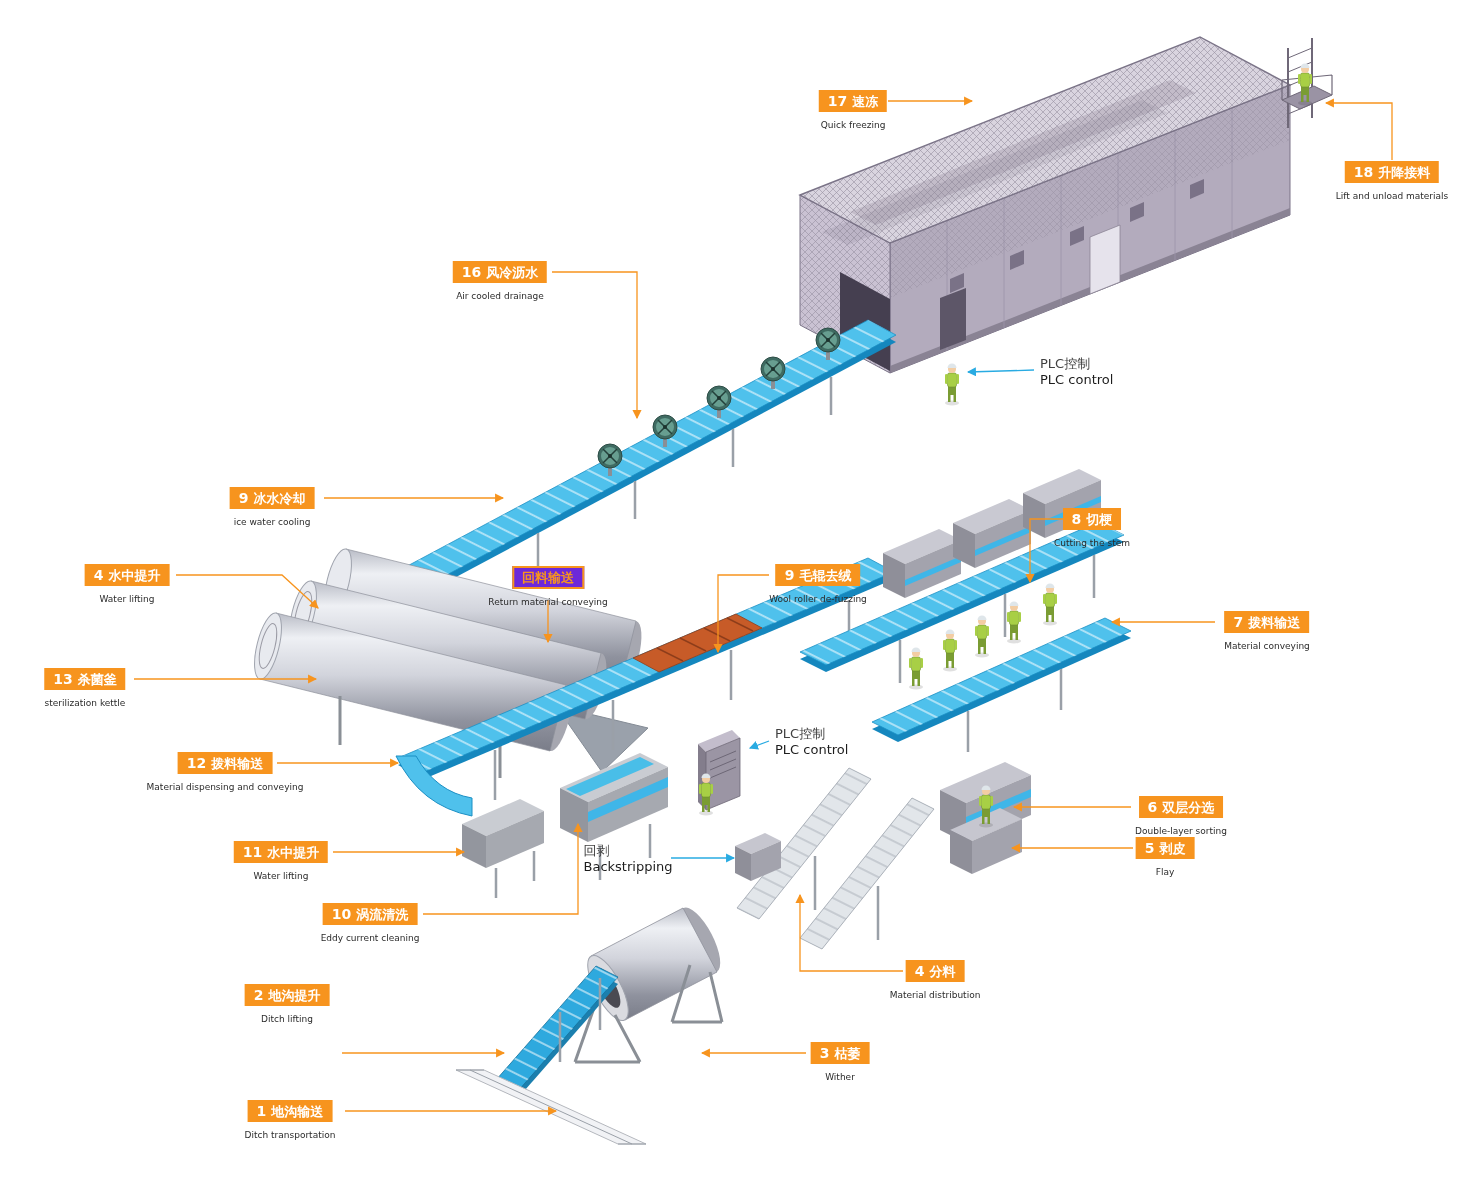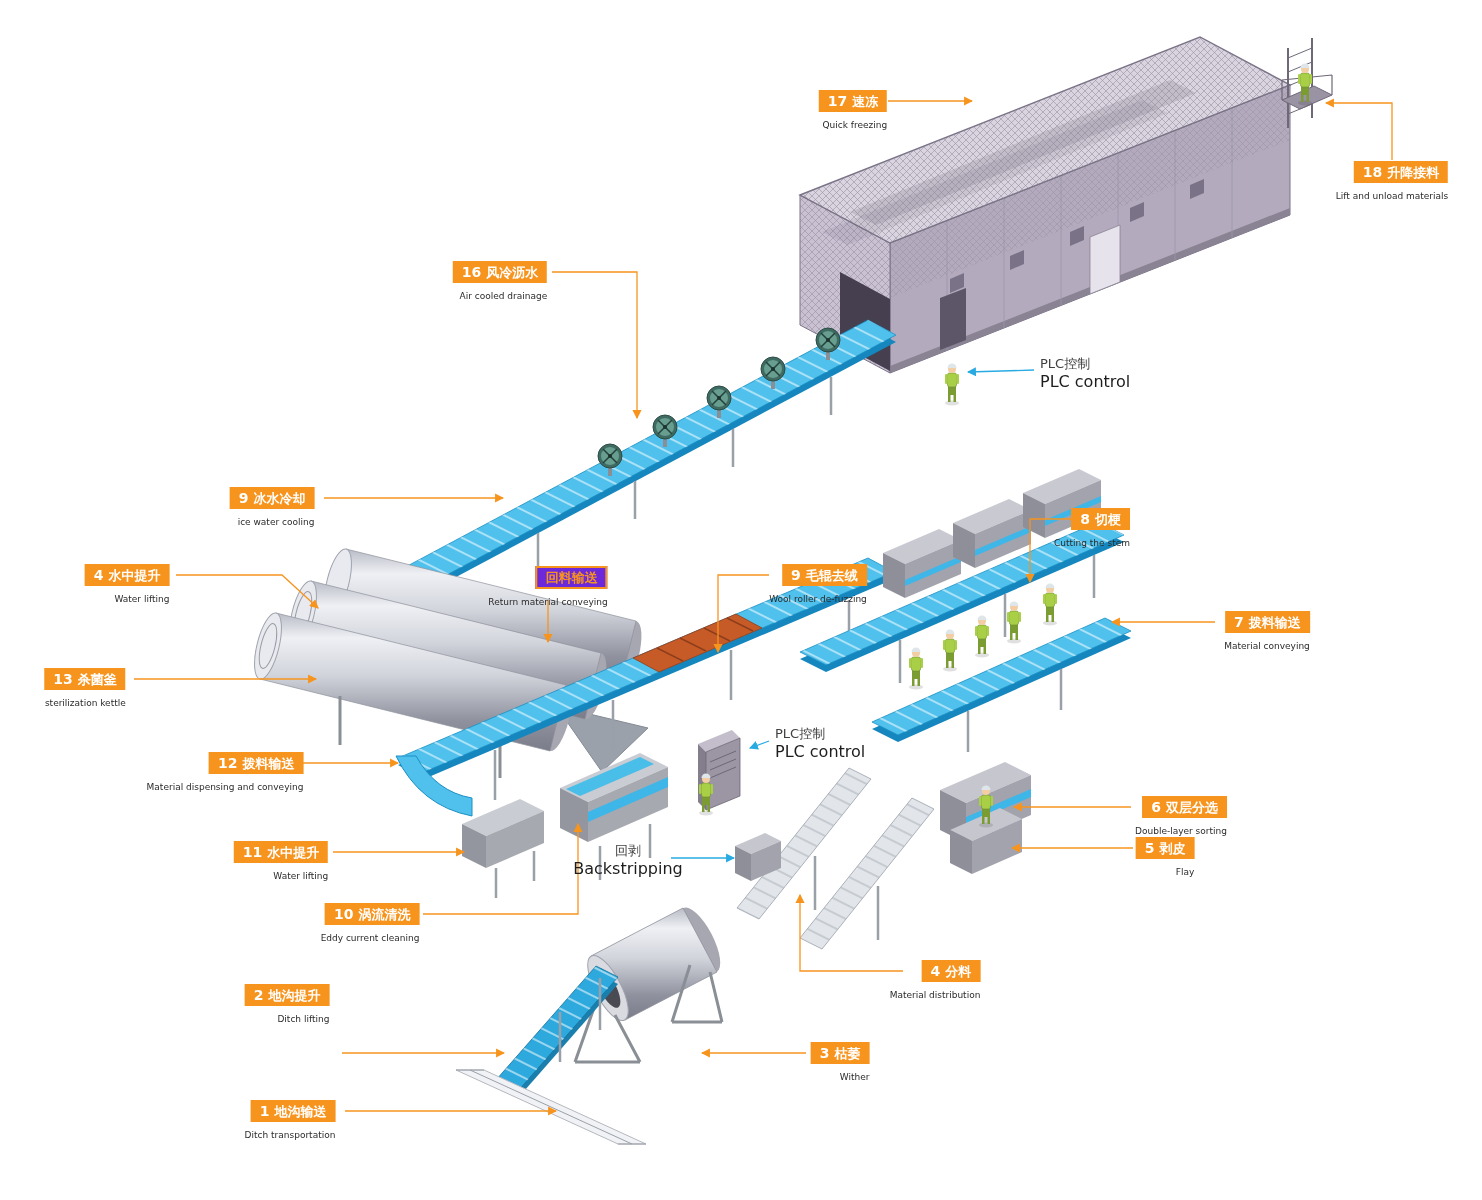--- a/index.html
+++ b/index.html
@@ -1,31 +1,31 @@
 <!DOCTYPE html>
 <html><head>
 <meta charset="utf-8">
 <style>
   *{margin:0;padding:0;box-sizing:border-box}
   html,body{background:#fff}
   body{font-family:"DejaVu Sans","Liberation Sans",sans-serif}
   .stage{position:relative;width:1482px;height:1200px;background:#fff;overflow:hidden}
   .stage>svg{position:absolute;left:0;top:0}
   
-  .callout{position:absolute;transform:translateX(-50%);text-align:right;z-index:6}
+  .callout{position:absolute;transform:translateX(-50%);text-align:center;z-index:6}
   .badge{display:inline-block;background:#F7941E;color:#fff;font-size:13px;font-weight:bold;
          line-height:1;padding:4px 9px;white-space:nowrap}
   .badge .num{font-size:14px;margin-right:5px}
   .badge.outline{background:#6d28d9;color:#F7941E;border:2px solid #F7941E;padding:3px 8px}
   .callout .en{font-size:9px;color:#2b2b2b;margin-top:8px;white-space:nowrap;line-height:1.15}
   
   .note{position:absolute;z-index:6;white-space:nowrap;line-height:1.25}
   .note .zh{font-size:13px;color:#404040;display:block}
-  .note .en{font-size:16px;color:#1d1d1d;display:block}
-  .note.center{transform:translateX(-50%);text-align:center}
+  .note .en{font-size:13px;color:#1d1d1d;display:block}
+  .note.center{transform:translateX(-50%);}
 </style>
 </head>
 <body>
 
 <div class="stage">
 
 <svg width="1482" height="1200" viewBox="0 0 1482 1200">
   <defs>
     <pattern id="mesh" width="7" height="7" patternUnits="userSpaceOnUse">
       <path d="M0,7 L7,0 M0,0 L7,7" stroke="#8b8496" stroke-width="0.6" fill="none"></path>

